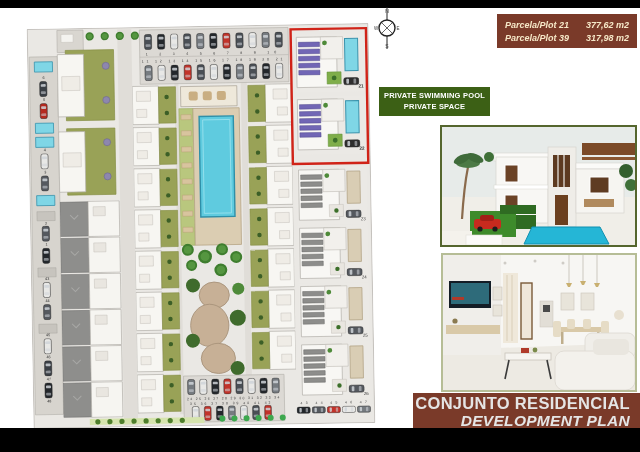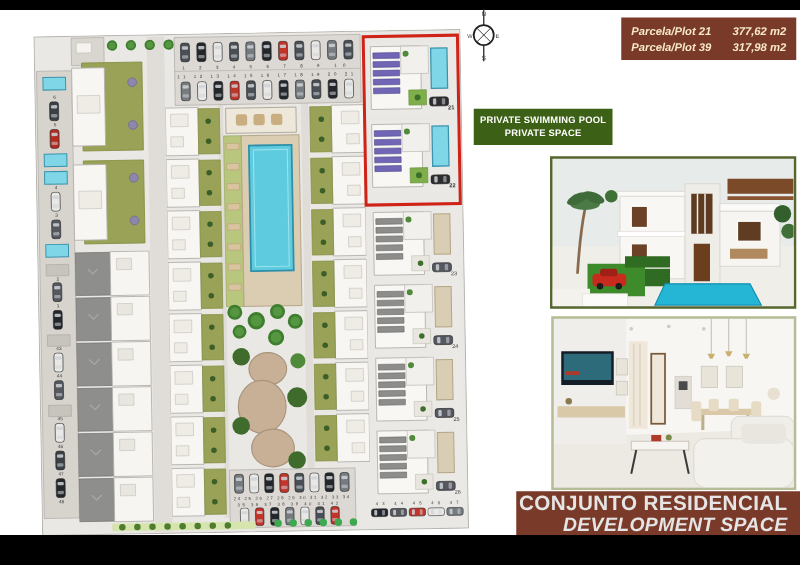--- a/index.html
+++ b/index.html
@@ -464,17 +464,17 @@
         <line x1="66" y1="105" x2="62" y2="124" stroke="#3a3a3a" stroke-width="1.6"></line>
         <line x1="104" y1="105" x2="108" y2="124" stroke="#3a3a3a" stroke-width="1.6"></line>
         <rect x="78" y="93" width="8" height="5" fill="#b03a2a"></rect>
         <circle cx="92" cy="95" r="2.4" fill="#7a8a4a"></circle>
       </g>
     </svg>
   </div>
 
   <div class="banner">
     <div class="l1">CONJUNTO RESIDENCIAL</div>
-    <div class="l2">DEVELOPMENT SPACE</div>
+    <div class="l2">DEVELOPMENT PLAN</div>
   </div>
 
   <div class="bar bottom"></div>
 </div>
 
 </body></html>

